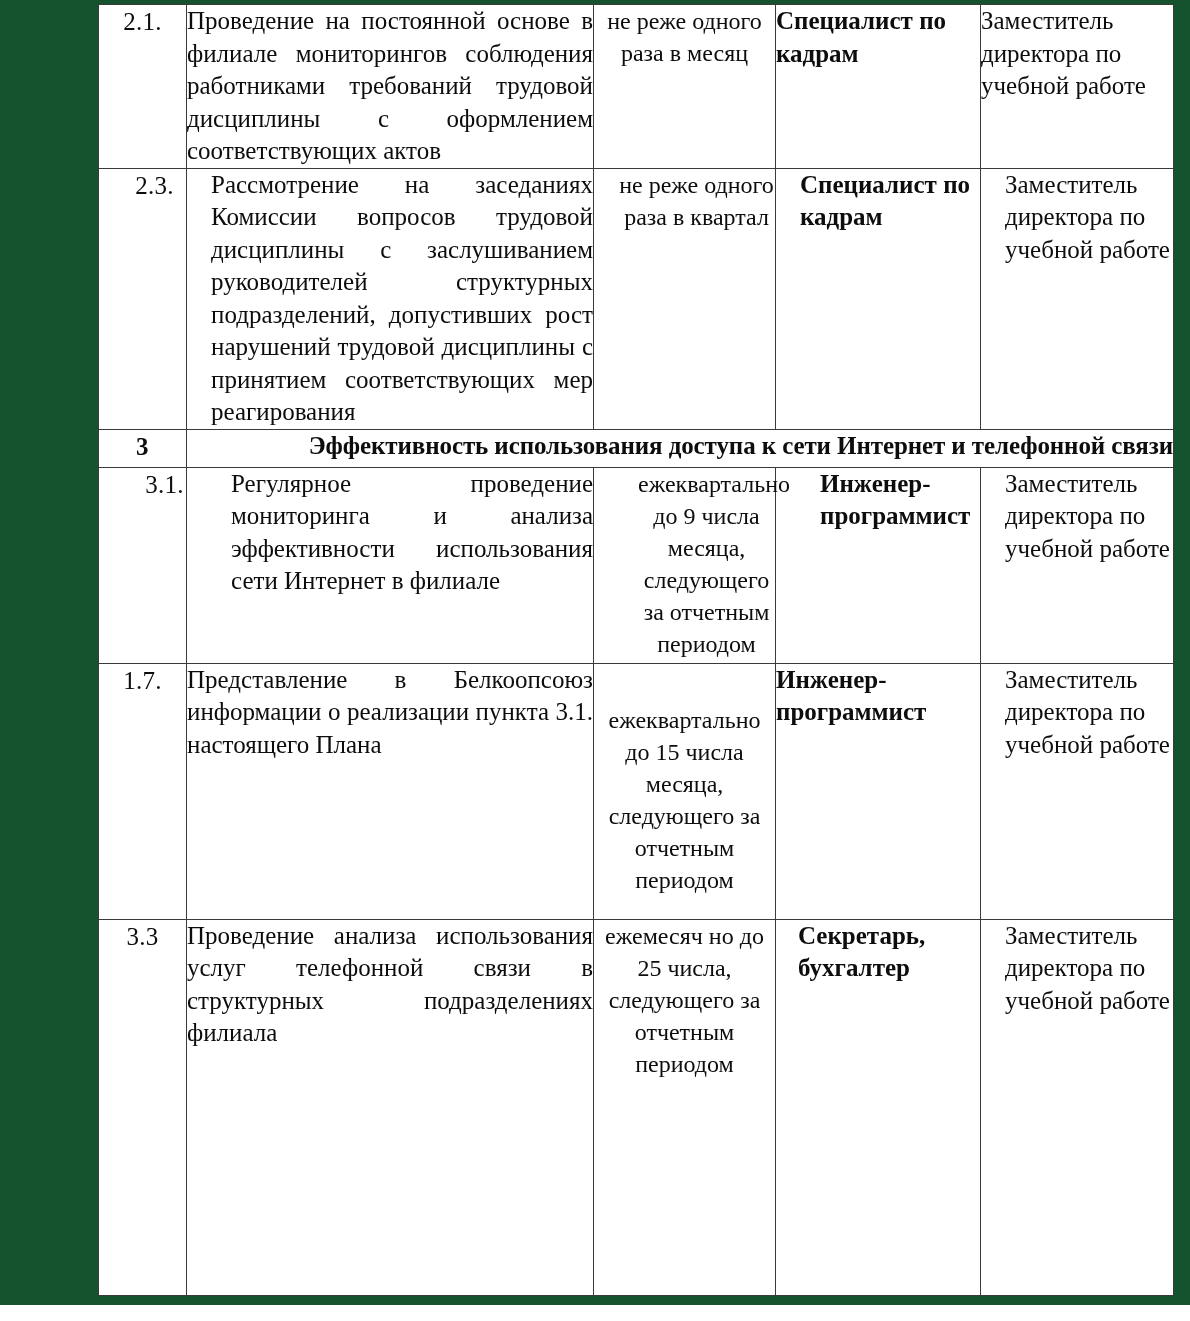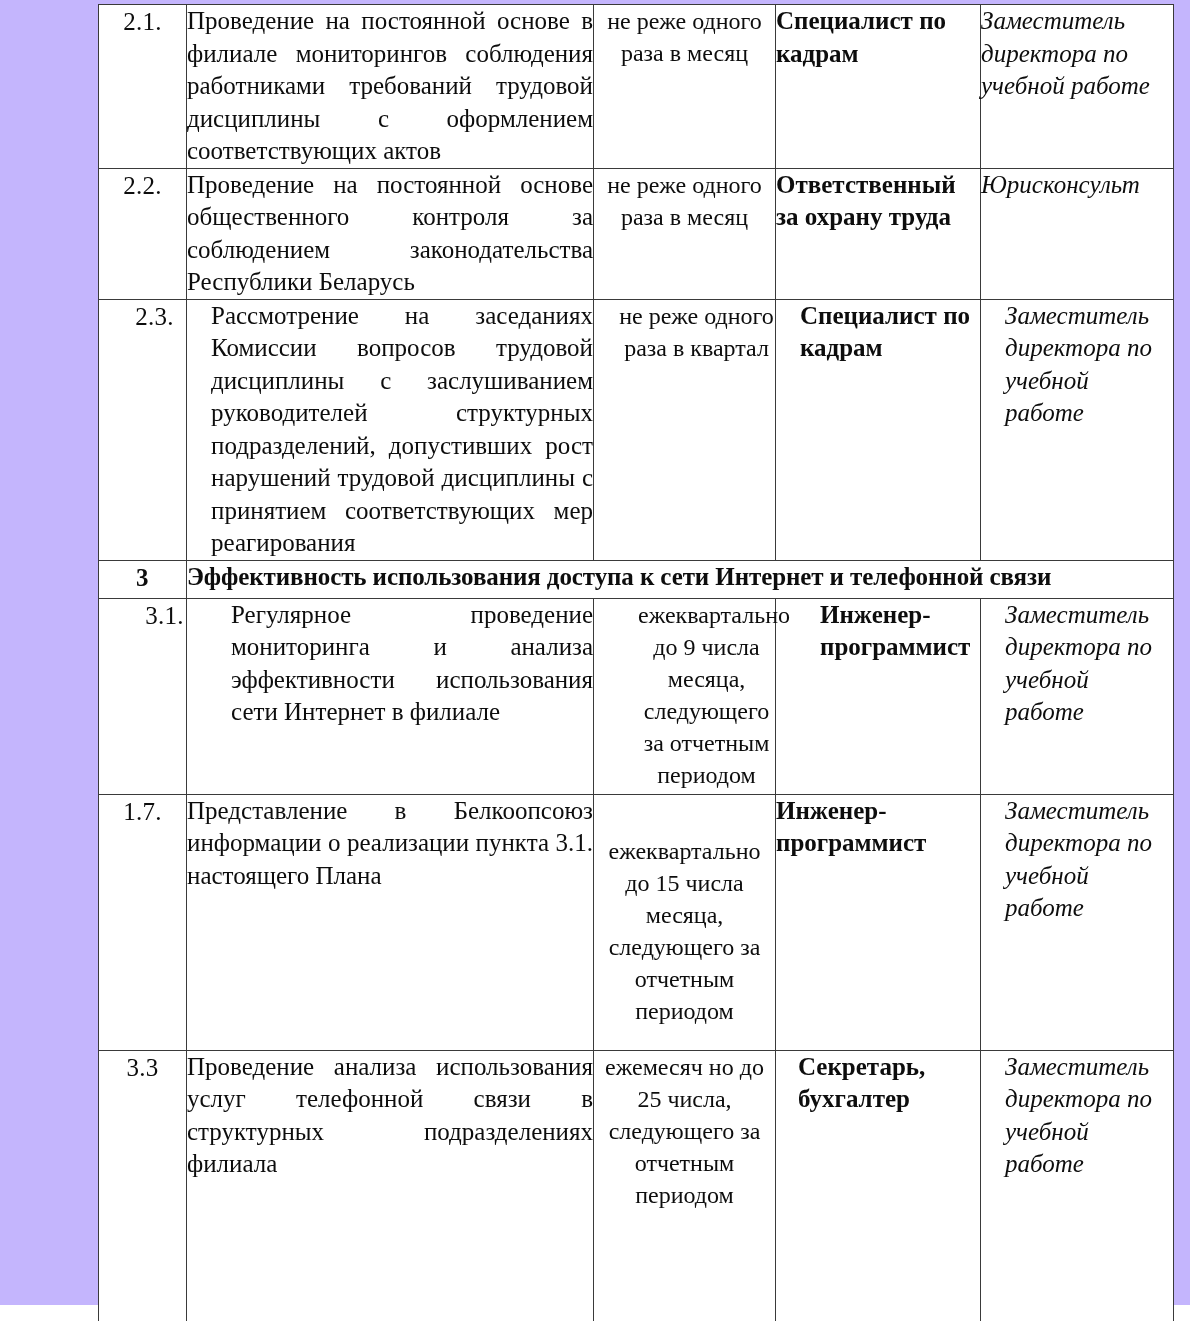--- a/index.html
+++ b/index.html
@@ -12,21 +12,21 @@
     height: 1321px;
     font-family: "Liberation Serif", "DejaVu Serif", serif;
     color: #0d0d0d;
     overflow: hidden;
   }
 
   .page {
     position: relative;
     width: 1190px;
     height: 1305px;
-    background: #c4b5fd;
+    background: #14532d;
   }
 
   
   table.doc-table {
     position: absolute;
     left: 98px;
     top: 4px;
     width: 1075px;
     border-collapse: collapse;
     table-layout: fixed;
@@ -86,29 +86,28 @@
   }
   .cell-resp.indent {
     padding-left: 22px;
   }
 
   .cell-ctrl {
     text-align: left;
     font-size: 25px;
     line-height: 32.5px;
     padding: 8px 8px 10px 17px;
-    font-style: italic;
   }
   .cell-ctrl.indent {
     padding-left: 24px;
   }
 
   .cell-section {
     font-weight: bold;
-    text-align: left;
+    text-align: right;
     font-size: 25px;
     line-height: 32px;
     padding: 9px 10px 11px 10px;
     letter-spacing: -0.1px;
   }
 
   .cell-num.section-num {
     font-weight: bold;
   }
 
@@ -137,27 +136,20 @@
     <tbody>
 
       <tr class="r-2-1">
         <td class="cell-num">2.1.</td>
         <td class="cell-action">Проведение на постоянной основе в филиале мониторингов соблюдения работниками требований трудовой дисциплины с оформлением соответствующих актов</td>
         <td class="cell-term">не реже одного раза в месяц</td>
         <td class="cell-resp">Специалист по кадрам</td>
         <td class="cell-ctrl">Заместитель директора по учебной работе</td>
       </tr>
 
-      <tr class="r-2-2">
-        <td class="cell-num">2.2.</td>
-        <td class="cell-action">Проведение на постоянной основе общественного контроля за соблюдением законодательства Республики Беларусь</td>
-        <td class="cell-term">не реже одного раза в месяц</td>
-        <td class="cell-resp">Ответственный за охрану труда</td>
-        <td class="cell-ctrl">Юрисконсульт</td>
-      </tr>
 
       <tr class="r-2-3">
         <td class="cell-num">2.3.</td>
         <td class="cell-action">Рассмотрение на заседаниях Комиссии вопросов трудовой дисциплины с заслушиванием руководителей структурных подразделений, допустивших рост нарушений трудовой дисциплины с принятием соответствующих мер реагирования</td>
         <td class="cell-term">не реже одного раза в квартал</td>
         <td class="cell-resp">Специалист по кадрам</td>
         <td class="cell-ctrl">Заместитель директора по учебной работе</td>
       </tr>
 
       <tr class="r-sec">

